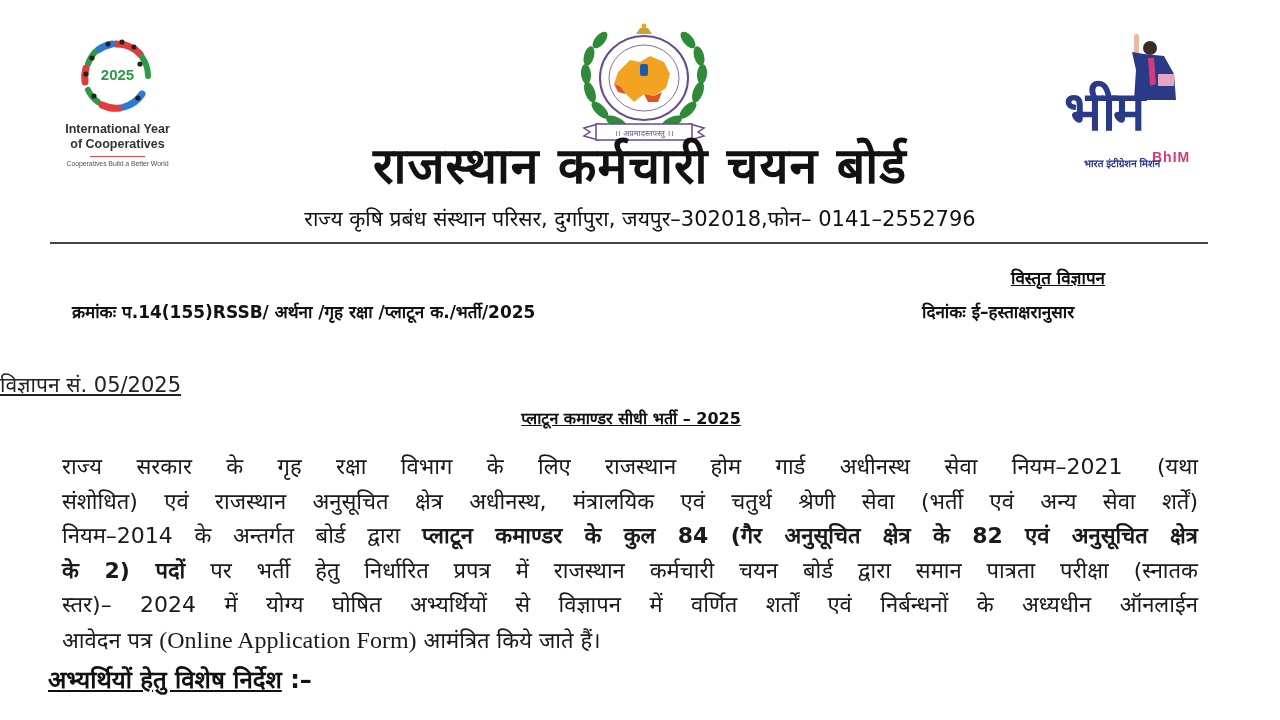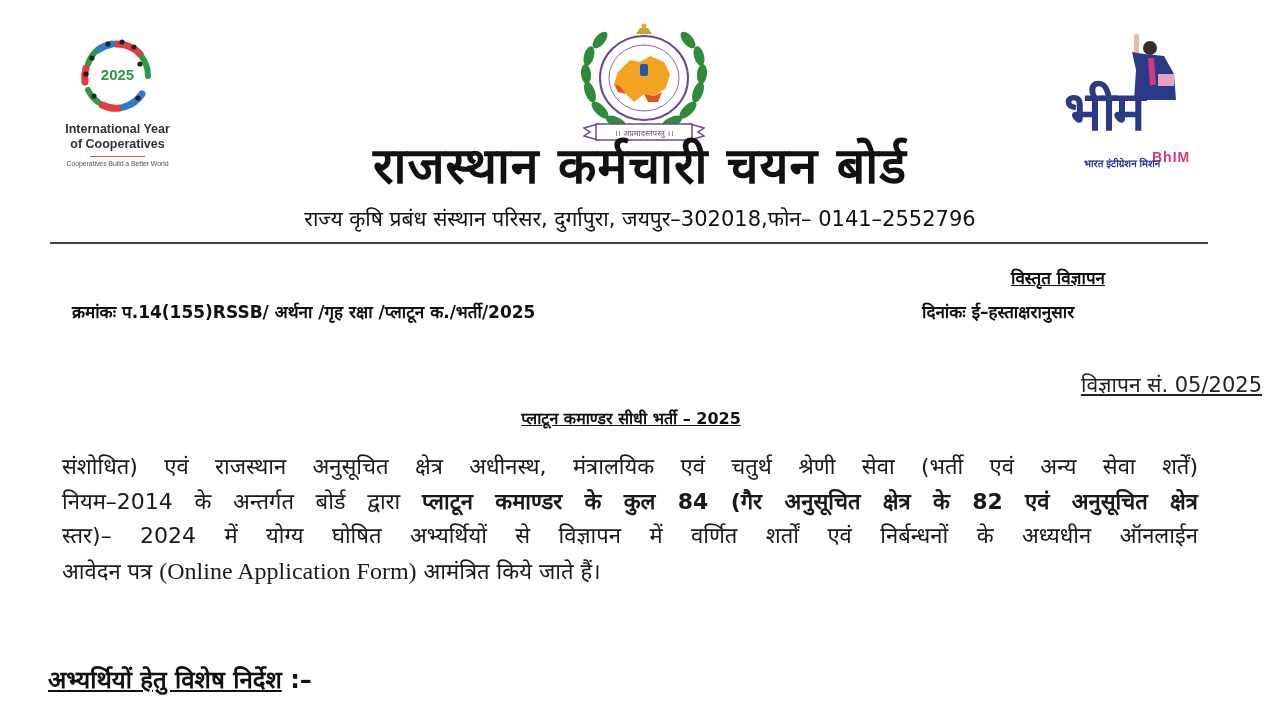--- a/index.html
+++ b/index.html
@@ -37,22 +37,22 @@
       font-family: "DejaVu Sans", sans-serif; }
     #header-rule { left: 50px; top: 242px; width: 1158px; height: 2px; background: #444; }
 
     
     #detailed-ad { left: 988px; top: 266px; width: 140px; text-align: center; font-size: 17px; font-weight: bold;
       text-decoration: underline; font-family: "DejaVu Sans", sans-serif; }
     #ref-number { left: 72px; top: 300px; font-size: 17px; font-weight: bold; font-family: "DejaVu Sans", sans-serif; white-space: nowrap; }
     #ref-date { left: 922px; top: 300px; font-size: 17px; font-weight: bold; font-family: "DejaVu Sans", sans-serif; white-space: nowrap; }
 
     
-    #ad-number { left: 0; width: 1262px; top: 370px; text-align: right; font-size: 21px; text-decoration: underline;
-      font-family: "DejaVu Sans", sans-serif; color: #222; padding-left: 48px; }
+    #ad-number { left: 0; width: 1262px; top: 370px; text-align: left; font-size: 21px; text-decoration: underline;
+      font-family: "DejaVu Sans", sans-serif; color: #222; }
     #recruitment-title { left: 0; width: 1262px; top: 407px; text-align: center; font-size: 16px; font-weight: bold;
       text-decoration: underline; font-family: "DejaVu Sans", sans-serif; }
 
     
     #body-para { left: 62px; top: 450px; width: 1136px; font-size: 22px; line-height: 34.5px;
       font-family: "DejaVu Sans", sans-serif; color: #1a1a1a; }
     .pline { display: block; text-align: justify; text-align-last: justify; white-space: nowrap; height: 34.5px; overflow: visible; }
     .pline.last { text-align-last: left; }
     .pline span { white-space: normal; }
     .b { font-weight: bold; }
@@ -147,25 +147,32 @@
 
 <div id="detailed-ad" class="abs">विस्तृत विज्ञापन</div>
 <div id="ref-number" class="abs">क्रमांकः प.14(155)RSSB/ अर्थना /गृह रक्षा /प्लाटून क./भर्ती/2025</div>
 <div id="ref-date" class="abs">दिनांकः ई–हस्ताक्षरानुसार</div>
 
 <div id="ad-number" class="abs">विज्ञापन सं. 05/2025</div>
 <div id="recruitment-title" class="abs">प्लाटून कमाण्डर सीधी भर्ती – 2025</div>
 
 <div id="body-para" class="abs">
   <div class="pline" style="white-space: normal; text-align-last: justify; text-align: justify;">
+    <span>राज्य सरकार के गृह रक्षा विभाग के लिए राजस्थान होम गार्ड अधीनस्थ सेवा नियम–2021 (यथा</span>
+  </div>
+  <div class="pline" style="white-space: normal; text-align-last: justify; text-align: justify;">
     <span>संशोधित) एवं राजस्थान अनुसूचित क्षेत्र अधीनस्थ, मंत्रालयिक एवं चतुर्थ श्रेणी सेवा (भर्ती एवं अन्य सेवा शर्तें)</span>
   </div>
   <div class="pline" style="white-space: normal; text-align-last: justify; text-align: justify;">
     <span>नियम–2014 के अन्तर्गत बोर्ड द्वारा</span>
     <span class="b">प्लाटून कमाण्डर के कुल 84 (गैर अनुसूचित क्षेत्र के 82 एवं अनुसूचित क्षेत्र</span>
+  </div>
+  <div class="pline" style="white-space: normal; text-align-last: justify; text-align: justify;">
+    <span class="b">के 2) पदों</span>
+    <span>पर भर्ती हेतु निर्धारित प्रपत्र में राजस्थान कर्मचारी चयन बोर्ड द्वारा समान पात्रता परीक्षा (स्नातक</span>
   </div>
   <div class="pline" style="white-space: normal; text-align-last: justify; text-align: justify;">
     <span>स्तर)– 2024 में योग्य घोषित अभ्यर्थियों से विज्ञापन में वर्णित शर्तों एवं निर्बन्धनों के अध्यधीन ऑनलाईन</span>
   </div>
   <div class="pline last" style="white-space: nowrap;">
     <span>आवेदन पत्र</span>
     <span class="latin">(Online Application Form)</span>
     <span>आमंत्रित किये जाते हैं।</span>
   </div>
 </div>

